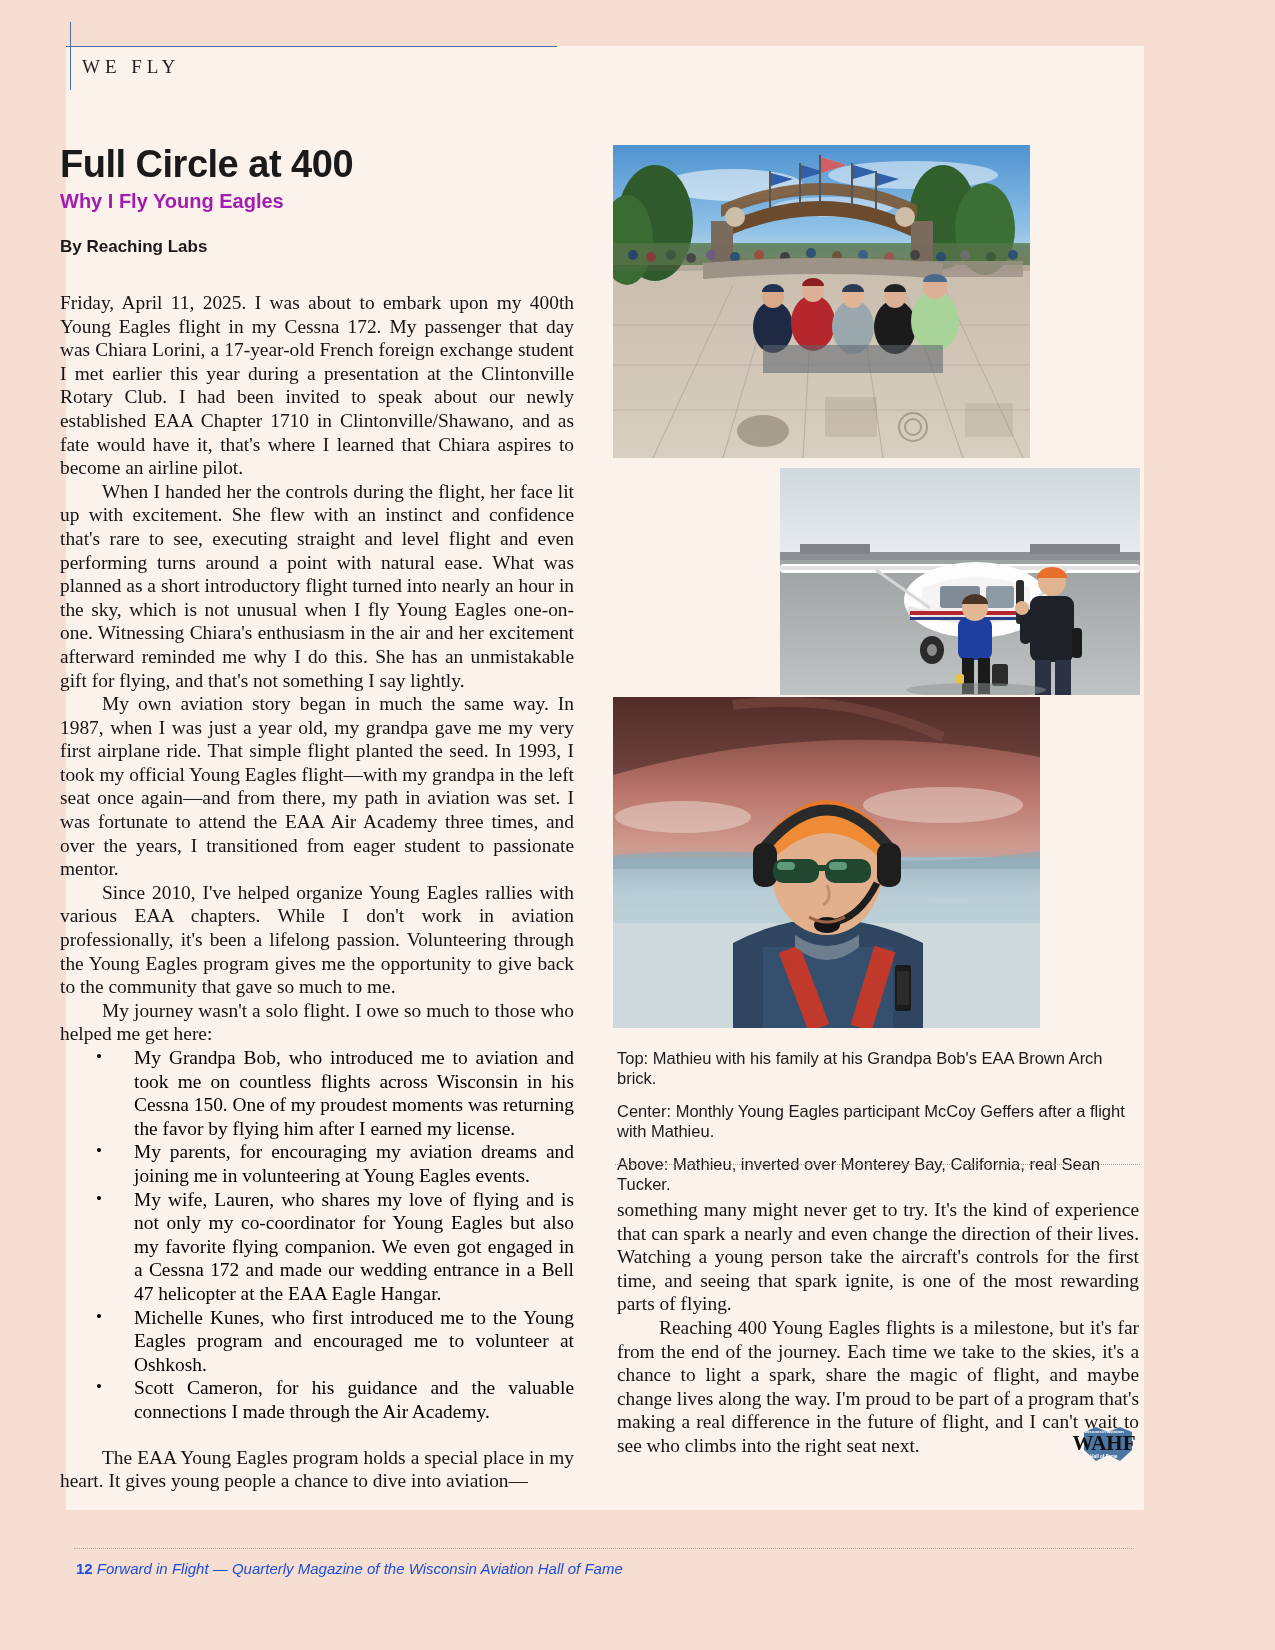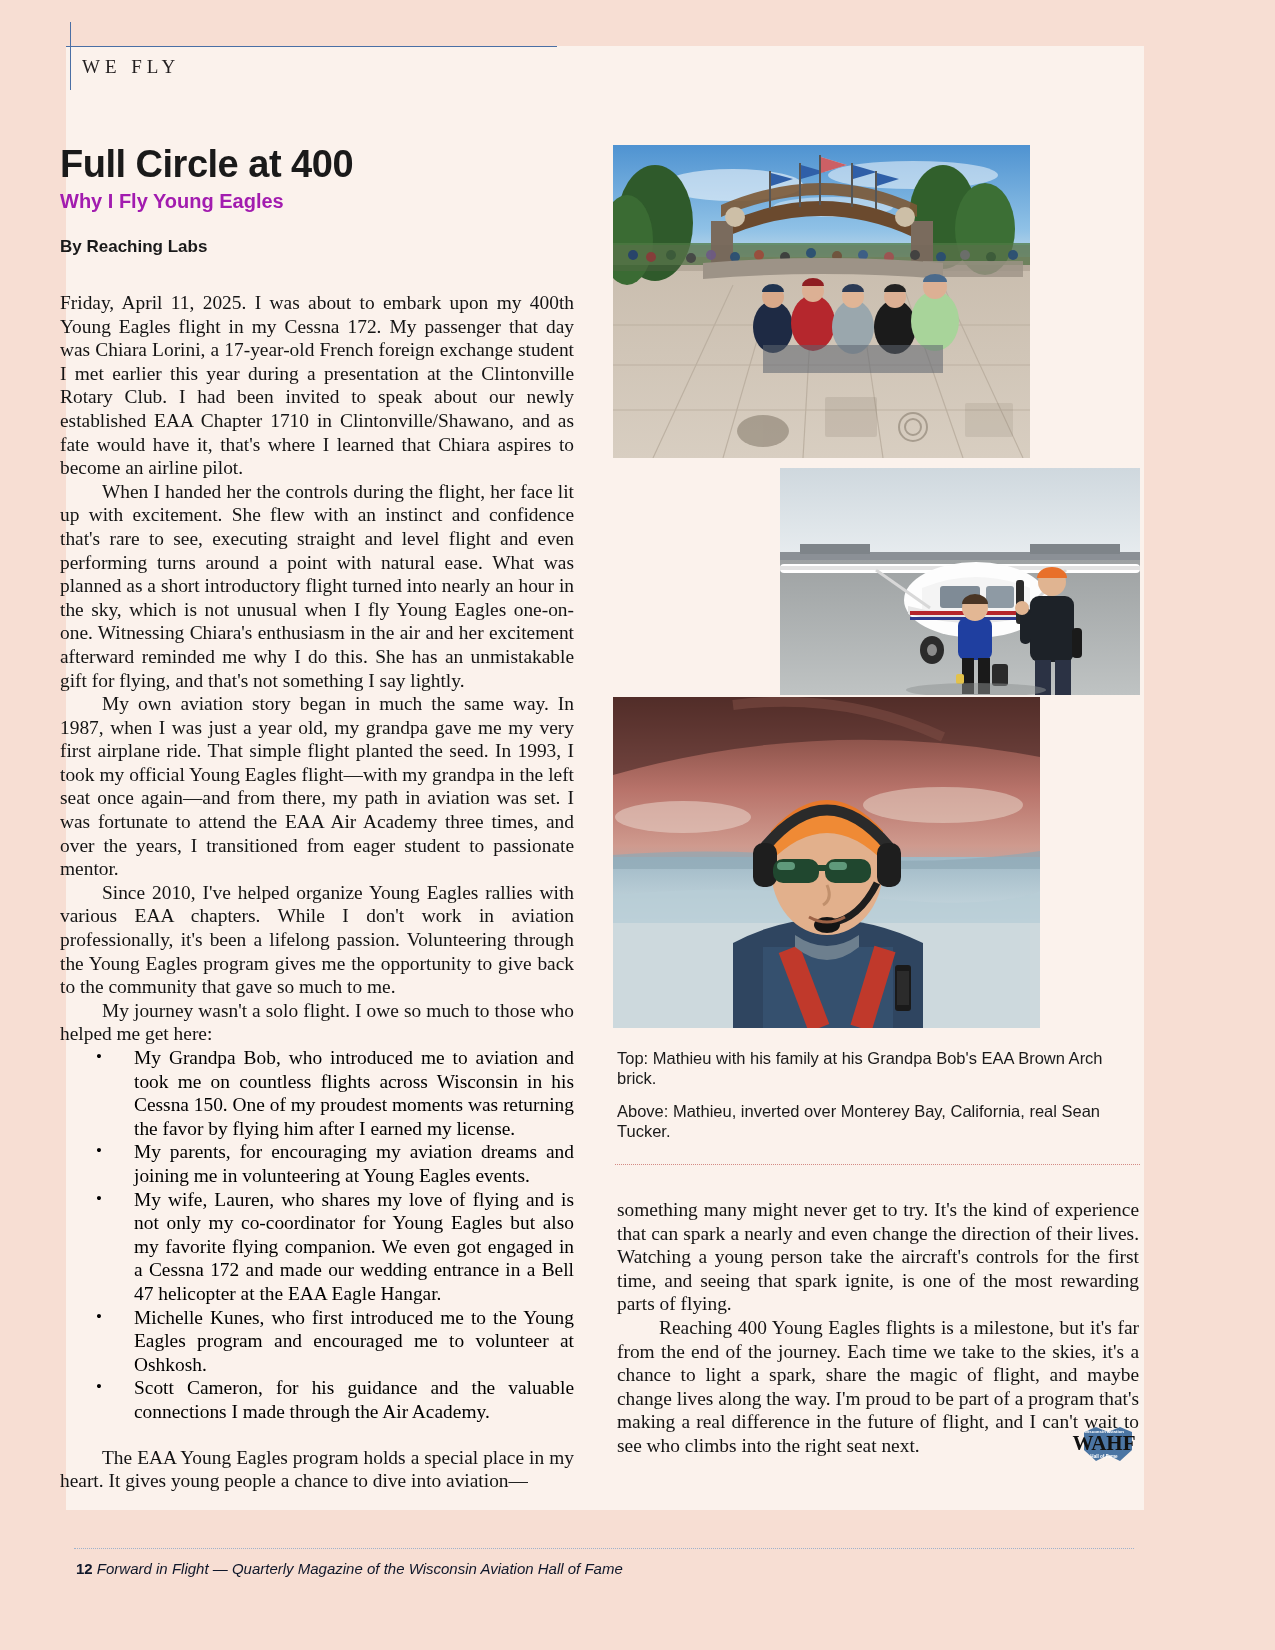--- a/index.html
+++ b/index.html
@@ -111,21 +111,21 @@
     width: 72px; height: 40px;
   }
   
   .foot-rule {
     position: absolute; left: 74px; top: 1548px; width: 1060px;
     border-top: 1.5px dotted #9fb3cc;
   }
   .footer {
     position: absolute; left: 76px; top: 1560px;
     font-family: "Liberation Sans", sans-serif;
-    font-size: 15px; color: #0f172a; font-style: italic;
+    font-size: 15px; color: #1d4ed8; font-style: italic;
   }
   .footer b { font-style: normal; font-weight: bold; }
 </style>
 </head>
 <body>
 
 <div class="page"></div>
 
 <div class="rule-top"></div>
 <div class="rule-vert"></div>
@@ -386,20 +386,21 @@
       <path d="M182 250 q32 26 64 0 l0 -12 q-32 22 -64 0z" fill="#6d7f8e"></path>
     </g>
 
     <rect x="282" y="268" width="16" height="46" rx="3" fill="#1a1a1a"></rect>
     <rect x="284" y="274" width="12" height="34" fill="#2b2b2b"></rect>
   </svg>
 </div>
 
 <div class="captions">
   <p>Top: Mathieu with his family at his Grandpa Bob's EAA Brown Arch brick.</p>
+  <p>Center: Monthly Young Eagles participant McCoy Geffers after a flight with Mathieu.</p>
   <p>Above:  Mathieu, inverted over Monterey Bay, California, real Sean Tucker.</p>
 </div>
 <div class="cap-rule"></div>
 
 <div class="colR-body">
   <p>something many might never get to try. It's the kind of experience that can spark a nearly and even change the direction of their lives. Watching a young person take the aircraft's controls for the first time, and seeing that spark ignite, is one of the most rewarding parts of flying.</p>
   <p class="ind">Reaching 400 Young Eagles flights is a milestone, but it's far from the end of the journey. Each time we take to the skies, it's a chance to light a spark, share the magic of flight, and maybe change lives along the way. I'm proud to be part of a program that's making a real difference in the future of flight, and I can't wait to see who climbs into the right seat next.</p>
 </div>
 
 <div class="wahf-logo">

